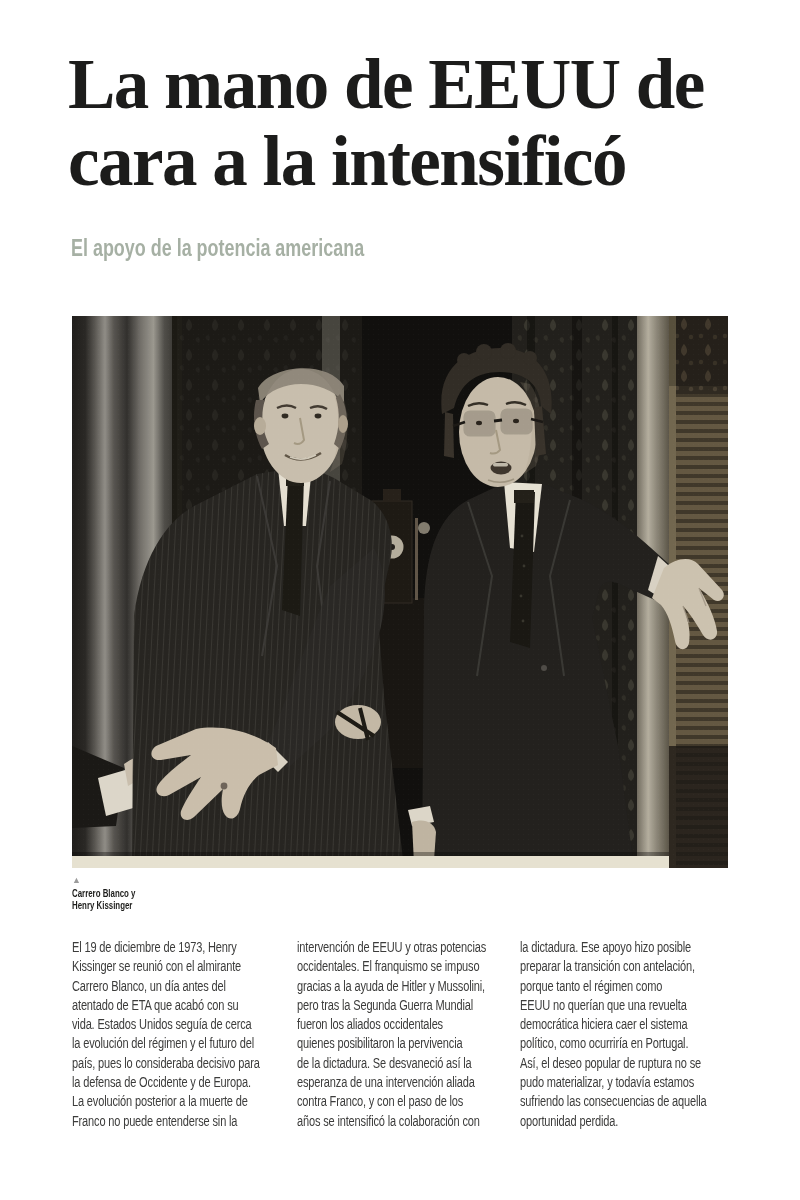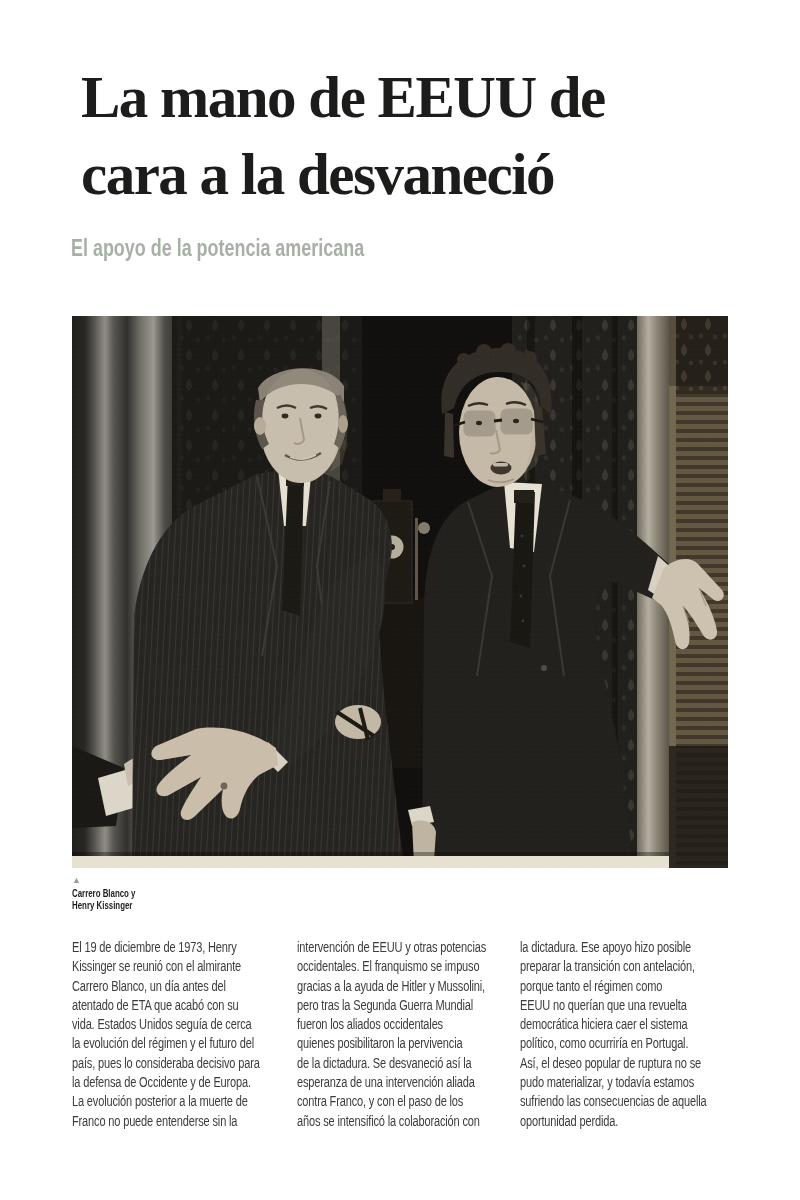--- a/index.html
+++ b/index.html
@@ -1,23 +1,23 @@
 <!DOCTYPE html>
 <html><head>
 <meta charset="utf-8">
 <style>
   html,body{margin:0;padding:0;}
   body{
     width:800px;height:1200px;background:#ffffff;position:relative;overflow:hidden;
     font-family:"Liberation Sans",sans-serif;
   }
   .headline{
-    position:absolute;left:68px;top:46px;margin:13px;
+    position:absolute;left:68px;top:46px;margin:0;
     font-family:"Liberation Serif","DejaVu Serif",serif;
-    font-weight:700;font-size:59px;line-height:77px;letter-spacing:-1.5px;
+    font-weight:700;font-size:71px;line-height:77px;letter-spacing:-1.5px;
     color:#1c1c1b;white-space:nowrap;
   }
   .subtitle{
     position:absolute;left:71px;top:235px;margin:0;
     font-weight:700;font-size:23px;line-height:26px;color:#a6b0a4;
     transform:scaleX(0.78);transform-origin:0 0;white-space:nowrap;
   }
   .photo{
     position:absolute;left:72px;top:316px;width:656px;height:552px;margin:0;
     background:#0c0b0a;
@@ -34,21 +34,21 @@
     font-size:13.8px;line-height:19.3px;letter-spacing:-0.2px;color:#3c3c3b;
     white-space:pre;transform:scaleX(0.8);transform-origin:0 0;
   }
   .col1{left:72px;}
   .col2{left:297px;}
   .col3{left:520px;}
 </style>
 </head>
 <body>
 
-<h1 class="headline"><span>La mano de EEUU de</span><br><span>cara a la desvaneció</span></h1>
+<h1 class="headline"><span>La mano de EEUU de</span><br><span>cara a la intensificó</span></h1>
 
 <h2 class="subtitle">El apoyo de la potencia americana</h2>
 
 <figure class="photo">
   <svg width="656" height="552" viewBox="0 0 656 552" role="img" aria-label="Fotografía en blanco y negro: Carrero Blanco y Henry Kissinger conversando en una sala con cortinas y contraventanas">
     <defs>
       <linearGradient id="dl" x1="0" y1="0" x2="1" y2="0">
         <stop offset="0" stop-color="#1b1a18"></stop>
           <stop offset="0.12" stop-color="#242321"></stop>
         <stop offset="0.2" stop-color="#514f4b"></stop>

